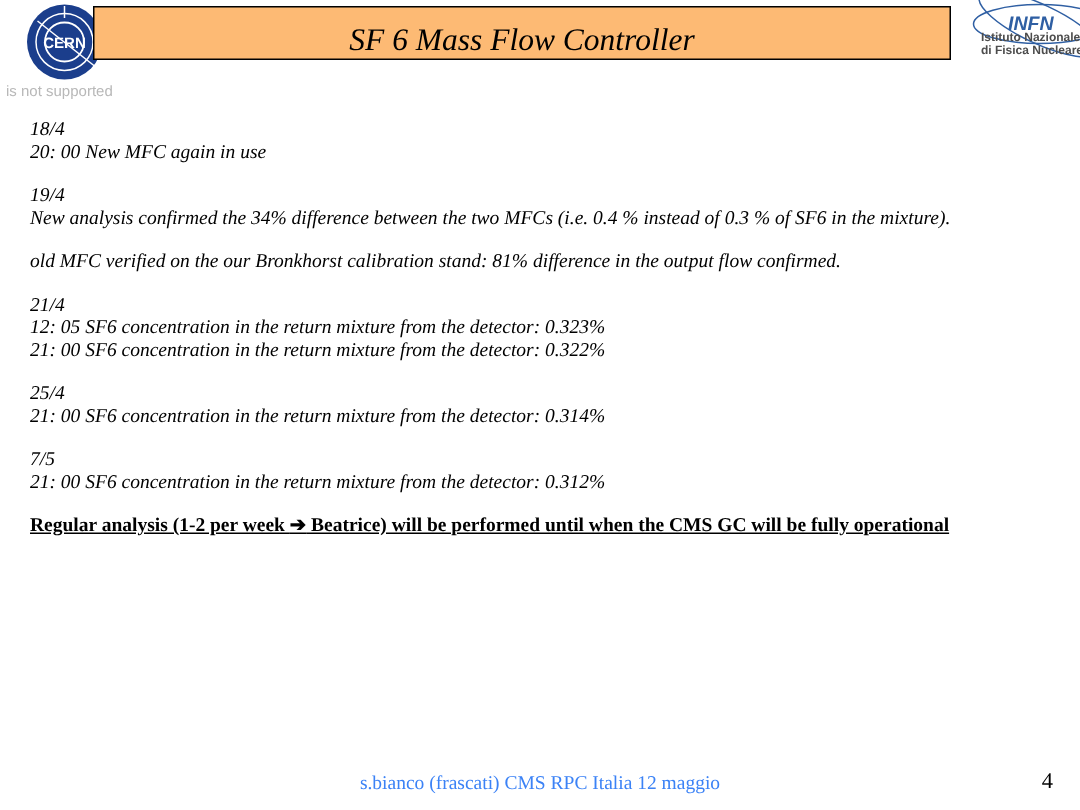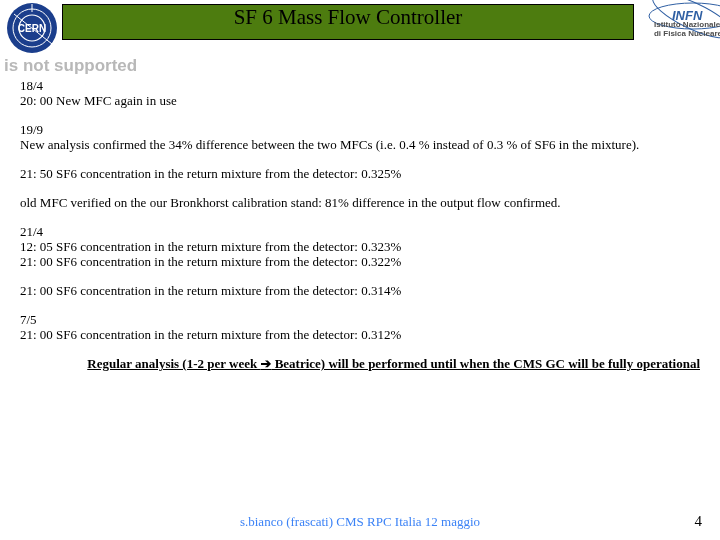--- a/index.html
+++ b/index.html
@@ -11,21 +11,21 @@
     position: relative;
     overflow: hidden;
   }
   .header-area {
     position: relative;
     height: 58px;
     width: 100%;
   }
   .cern-logo {
     position: absolute;
-    left: 6px;
+    left: 17px;
     top: 2px;
     width: 52px;
     height: 52px;
   }
   .infn-logo {
     position: absolute;
     right: 0;
     top: 0;
     width: 82px;
     height: 58px;
@@ -43,53 +43,53 @@
     text-align: left;
   }
   .title-box {
     position: absolute;
     left: 62px;
     top: 4px;
     width: 572px;
     height: 36px;
     border: 1.5px solid #000;
     display: flex;
-    align-items: flex-start;
+    align-items: flex-end;
     justify-content: center;
-    background: #4d7c0f;
+    background: #fdba74;
+    font-style: italic;
   }
   .title-text {
     font-size: 21px;
     font-family: "Times New Roman", serif;
     color: #000;
   }
   .nosupport {
     position: absolute;
     left: 4px;
     top: 56px;
     font-family: Arial, sans-serif;
-    font-weight: bold;
-    font-size: 17px;
+    font-weight: normal;
+    font-size: 10px;
     color: #b8b8b8;
   }
   .content {
     position: absolute;
     left: 20px;
     top: 78px;
     width: 680px;
     font-size: 13px;
     line-height: 15px;
     color: #000;
   }
-  .entry { margin-bottom: 14px; }
+  .entry { margin-bottom: 14px; font-style: italic; }
   .bold-line {
     font-weight: bold;
     text-decoration: underline;
     margin-top: 4px;
-    text-align: right;
   }
   .footer {
     position: absolute;
     bottom: 10px;
     width: 100%;
     text-align: center;
     font-size: 13px;
     color: #3b82f6;
   }
   .pagenum {
@@ -136,39 +136,39 @@
 <div class="nosupport">is not supported</div>
 
 <div class="content">
 
   <div class="entry">
     <div>18/4</div>
     <div>20: 00 New MFC again in use</div>
   </div>
 
   <div class="entry">
-    <div>19/9</div>
+    <div>19/4</div>
     <div>New analysis confirmed the 34% difference between the two MFCs (i.e. 0.4 % instead of 0.3 % of SF6 in the mixture).</div>
   </div>
 
   <div class="entry">
-    <div>21: 50 SF6 concentration in the return mixture from the detector:  0.325%</div>
   </div>
 
   <div class="entry">
     <div>old MFC verified on the our Bronkhorst calibration stand: 81% difference in the output flow confirmed.</div>
   </div>
 
   <div class="entry">
     <div>21/4</div>
     <div>12: 05 SF6 concentration in the return mixture from the detector:  0.323%</div>
     <div>21: 00 SF6 concentration in the return mixture from the detector:  0.322%</div>
   </div>
 
   <div class="entry">
+    <div>25/4</div>
     <div>21: 00 SF6 concentration in the return mixture from the detector:  0.314%</div>
   </div>
 
   <div class="entry">
     <div>7/5</div>
     <div>21: 00 SF6 concentration in the return mixture from the detector:  0.312%</div>
   </div>
 
   <div class="bold-line">
     <span>Regular analysis (1-2 per week </span><span class="arrow">➔</span><span> Beatrice) will be performed until when the CMS GC will be fully operational</span>

